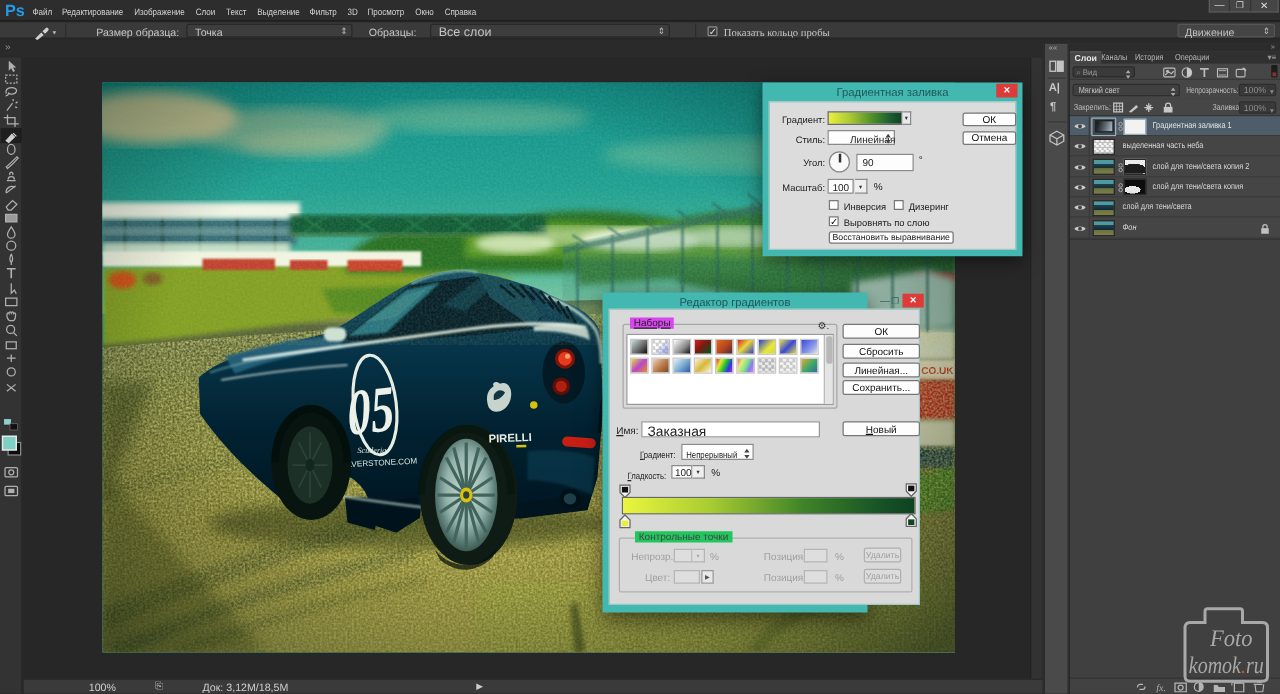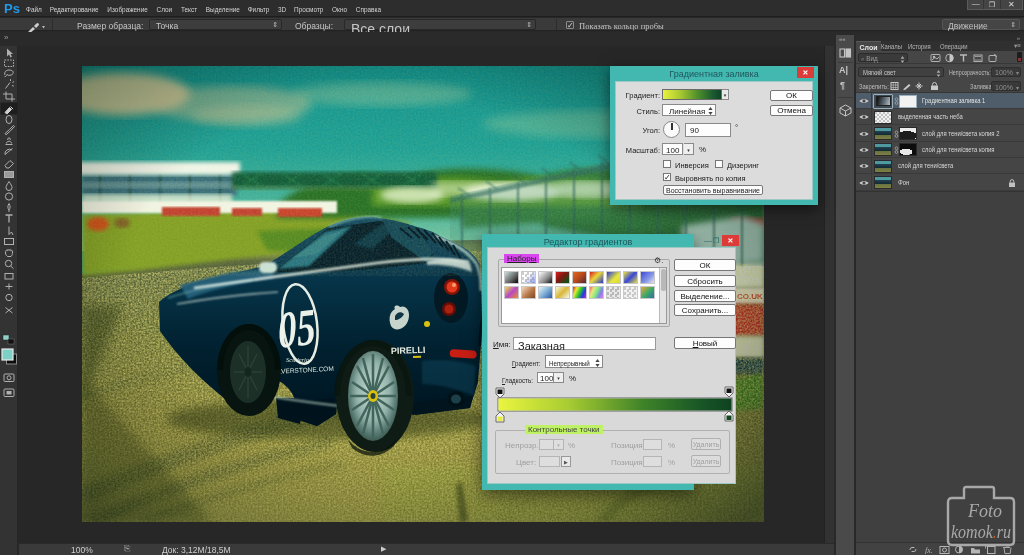--- a/index.html
+++ b/index.html
@@ -39,21 +39,21 @@
         </svg>
     </div>
     <div class="abs" style="left:52px;top:1px;width:1px;height:11px;background:#2c2c2c;"></div>
     <span class="abs txt" style="left:77px;top:3px;font-size:8.5px;color:#c5c5c5;">Размер образца:</span>
     <div class="abs" style="left:149px;top:1px;width:133px;height:11px;background:#3d3d3d;border:1px solid #282828;border-radius:2px;">
       <span class="abs txt" style="left:6px;top:1px;font-size:8.5px;color:#c5c5c5;">Точка</span>
       <span class="abs" style="right:3px;top:1px;font-size:7px;color:#bbb;">⇕</span>
     </div>
     <span class="abs txt" style="left:295px;top:3px;font-size:8.5px;color:#c5c5c5;">Образцы:</span>
     <div class="abs" style="left:344px;top:1px;width:192px;height:11px;background:#3d3d3d;border:1px solid #282828;border-radius:2px;">
-      <span class="abs txt" style="left:6px;top:1px;font-size:14px;color:#c5c5c5;">Все слои</span>
+      <span class="abs txt" style="left:6px;top:1px;font-size:10px;color:#c5c5c5;">Все слои</span>
       <span class="abs" style="right:3px;top:1px;font-size:7px;color:#bbb;">⇕</span>
     </div>
     <div class="abs" style="left:556px;top:1px;width:1px;height:11px;background:#2c2c2c;"></div>
     <div class="abs" style="left:566px;top:3px;width:8px;height:8px;background:#3a3a3a;border:1px solid #8a8a8a;border-radius:1px;color:#ddd;font-size:8px;line-height:7px;text-align:center;">✓</div>
     <span class="abs txt" style="left:579px;top:3px;font-size:8.5px;color:#c5c5c5;font-family:Liberation Serif, serif;">Показать кольцо пробы</span>
     <div class="abs" style="left:942px;top:1px;width:78px;height:11px;background:#454545;border:1px solid #555;border-radius:2px;">
       <span class="abs txt" style="left:5px;top:1px;font-size:8.5px;color:#c0c0c0;">Движение</span>
       <span class="abs" style="right:3px;top:1px;font-size:7px;color:#bbb;">⇕</span>
     </div>
   </div>
@@ -598,21 +598,21 @@
     <span class="abs" style="left:0;right:0;top:3px;text-align:center;color:#20585c;font-size:9px;">Градиентная заливка</span>
     <div class="abs" style="left:187px;top:1px;width:17px;height:11px;background:#dc3b38;color:#fff;font-size:7px;text-align:center;line-height:11px;font-weight:bold;">✕</div>
     <div class="abs" style="left:5px;top:15px;width:198px;height:119px;background:#dcdcdc;border:1px solid #9ec8c4;">
 
       <span class="abs" style="left:8px;top:9px;width:36px;text-align:right;color:#1a1a1a;font-size:7.5px;">Градиент:</span>
       <div class="abs" style="left:46px;top:7px;width:60px;height:11px;background:linear-gradient(90deg,#e8f23c,#a8c832 30%,#4e8f2a 60%,#1c5c30 85%,#0f4424);border:1px solid #6a6a6a;"></div>
       <div class="abs" style="left:106px;top:7px;width:7px;height:11px;background:#e8e8e8;border:1px solid #8a8a8a;border-left:none;color:#333;font-size:5px;text-align:center;line-height:11px;">▾</div>
 
       <span class="abs" style="left:8px;top:25px;width:36px;text-align:right;color:#1a1a1a;font-size:7.5px;">Стиль:</span>
       <div class="abs" style="left:46px;top:22px;width:54px;height:12px;background:#fdfdfd;border:1px solid #8a8a8a;">
-        <span class="abs" style="left:6px;top:1.5px;color:#222;font-size:8px;text-align:center;">Линейная</span>
+        <span class="abs" style="left:17px;top:1.5px;color:#222;font-size:8px;text-align:center;">Линейная</span>
         <span class="abs" style="right:2px;top:2px;line-height:0;"><svg width="5" height="8" viewBox="0 0 5 8">
               <path d="M2.5,0 L4.6,3 H0.4 Z M2.5,8 L4.6,5 H0.4 Z" fill="#444"></path>
             </svg></span>
       </div>
 
       <span class="abs" style="left:8px;top:44px;width:36px;text-align:right;color:#1a1a1a;font-size:7.5px;">Угол:</span>
       <div class="abs" style="left:47px;top:39px;width:17px;height:17px;background:#fafafa;border:1px solid #888;border-radius:50%;">
         <div class="abs" style="left:7px;top:1px;width:1.5px;height:7px;background:#333;"></div>
       </div>
       <div class="abs" style="left:69px;top:41px;width:46px;height:14px;background:#fdfdfd;border:1px solid #8a8a8a;">
@@ -625,21 +625,21 @@
         <span class="abs" style="left:3px;top:1.5px;color:#222;font-size:8px;">100</span>
       </div>
       <div class="abs" style="left:68px;top:61px;width:10px;height:12px;background:#efefef;border:1px solid #8a8a8a;border-left:none;color:#333;font-size:5px;text-align:center;line-height:12px;">▾</div>
       <span class="abs" style="left:83px;top:63px;color:#222;font-size:8px;">%</span>
 
       <div class="abs" style="left:47px;top:78px;width:8px;height:8px;background:#fdfdfd;border:1px solid #777;"></div>
       <span class="abs" style="left:59px;top:78.5px;color:#1a1a1a;font-size:7.5px;">Инверсия</span>
       <div class="abs" style="left:99px;top:78px;width:8px;height:8px;background:#fdfdfd;border:1px solid #777;"></div>
       <span class="abs" style="left:111px;top:78.5px;color:#1a1a1a;font-size:7.5px;">Дизеринг</span>
       <div class="abs" style="left:47px;top:91px;width:8px;height:8px;background:#fdfdfd;border:1px solid #777;color:#111;font-size:8px;line-height:8px;text-align:center;">✓</div>
-      <span class="abs" style="left:59px;top:91.5px;color:#1a1a1a;font-size:7.5px;">Выровнять по копия</span>
+      <span class="abs" style="left:59px;top:91.5px;color:#1a1a1a;font-size:7.5px;">Выровнять по слою</span>
 
       <div class="abs" style="left:47px;top:103px;width:100px;height:10px;background:#fdfdfd;border:1px solid #777;border-radius:2px;color:#1a1a1a;font-size:7px;text-align:center;line-height:9px;">Восстановить выравнивание</div>
 
       <div class="abs" style="left:154px;top:8px;width:43px;height:11px;background:#fdfdfd;border:1px solid #777;border-radius:2px;color:#111;font-size:8px;text-align:center;line-height:10px;">ОК</div>
       <div class="abs" style="left:154px;top:23px;width:43px;height:11px;background:#fdfdfd;border:1px solid #777;border-radius:2px;color:#111;font-size:8px;text-align:center;line-height:10px;">Отмена</div>
     </div>
   </div>
 
   <div class="abs" id="dlg-edit" style="left:482px;top:234px;width:212px;height:256px;background:#42b8b0;box-shadow:0 5px 16px rgba(0,0,0,0.55);">
     <span class="abs" style="left:0;right:0;top:3px;text-align:center;color:#20585c;font-size:9px;">Редактор градиентов</span>
@@ -672,21 +672,21 @@
             <div class="abs" style="left:120px;top:17px;width:15px;height:13px;background:repeating-conic-gradient(#f2f2f2 0% 25%, #c8c8c8 0% 50%) 0 0 / 5px 5px;border:1px solid #c8c8c8;"></div>
             <div class="abs" style="left:137px;top:17px;width:15px;height:13px;background:linear-gradient(135deg,#e8a838,#38a868 55%,#3868a8);border:1px solid #c8c8c8;"></div>
           </div>
         <div class="abs" style="right:0;top:0;width:7px;height:55px;background:#e4e4e4;border-left:1px solid #bbb;">
           <div class="abs" style="left:0.5px;top:1px;width:5px;height:22px;background:#b8b8b8;border-radius:2px;"></div>
         </div>
       </div>
 
       <div class="abs btnw" style="left:186px;top:11px;width:62px;height:12px;">ОК</div>
       <div class="abs btnw" style="left:186px;top:27px;width:62px;height:12px;">Сбросить</div>
-      <div class="abs btnw" style="left:186px;top:41.5px;width:62px;height:12px;">Выделение...</div>
+      <div class="abs btnw" style="left:186px;top:41.5px;width:62px;height:12px;">Линейная...</div>
       <div class="abs btnw" style="left:186px;top:56px;width:62px;height:12px;">Сохранить...</div>
 
       <span class="abs" style="left:5px;top:92px;color:#222;font-size:8px;"><u>И</u>мя:</span>
       <div class="abs" style="left:25px;top:89px;width:143px;height:13px;background:#fff;border:1px solid #999;">
         <span class="abs" style="left:4px;top:2px;color:#222;font-size:11px;">Заказная</span>
       </div>
       <div class="abs btnw" style="left:186px;top:89px;width:62px;height:12px;"><u>Н</u>овый</div>
 
       <span class="abs sq" style="left:24px;top:110.5px;color:#222;font-size:7.4px;"><u>Г</u>радиент:</span>
       <div class="abs" style="left:57px;top:107px;width:58px;height:13px;background:#fdfdfd;border:1px solid #8a8a8a;">
@@ -719,21 +719,21 @@
           <stop offset="0" stop-color="#eaf53e"></stop>
               <stop offset="0.3" stop-color="#a8cc32"></stop>
           <stop offset="0.62" stop-color="#3f8328"></stop>
               <stop offset="0.88" stop-color="#175426"></stop>
           <stop offset="1" stop-color="#0e4220"></stop>
         </linearGradient>
           </defs>
       </svg>
 
       <div class="abs" style="left:7px;top:182px;width:235px;height:44px;border:1px solid #b0b0b0;border-radius:2px;"></div>
-      <span class="abs" style="left:37px;top:177px;background:#bef264;padding:0 3px;color:#444;font-size:8px;">Контрольные точки</span>
+      <span class="abs" style="left:20px;top:177px;background:#22c55e;padding:0 3px;color:#444;font-size:8px;">Контрольные точки</span>
       <span class="abs" style="left:17px;top:193px;color:#9f9f9f;font-size:8px;">Непрозр.:</span>
       <div class="abs" style="left:51px;top:191px;width:15px;height:11px;background:#dedede;border:1px solid #b5b5b5;"></div>
       <div class="abs" style="left:66px;top:191px;width:10px;height:11px;background:#dedede;border:1px solid #b5b5b5;border-left:none;color:#aaa;font-size:5px;text-align:center;line-height:11px;">▾</div>
       <span class="abs" style="left:80px;top:193px;color:#9f9f9f;font-size:8px;">%</span>
       <span class="abs" style="left:123px;top:193px;color:#9f9f9f;font-size:8px;">Позиция:</span>
       <div class="abs" style="left:155px;top:191px;width:19px;height:11px;background:#dedede;border:1px solid #b5b5b5;"></div>
       <span class="abs" style="left:180px;top:193px;color:#9f9f9f;font-size:8px;">%</span>
       <div class="abs btnd" style="left:203px;top:190px;width:30px;height:12px;">Удалить</div>
       <span class="abs" style="left:28px;top:210px;color:#9f9f9f;font-size:8px;">Цвет:</span>
       <div class="abs" style="left:51px;top:208px;width:21px;height:11px;background:#dedede;border:1px solid #b5b5b5;"></div>

